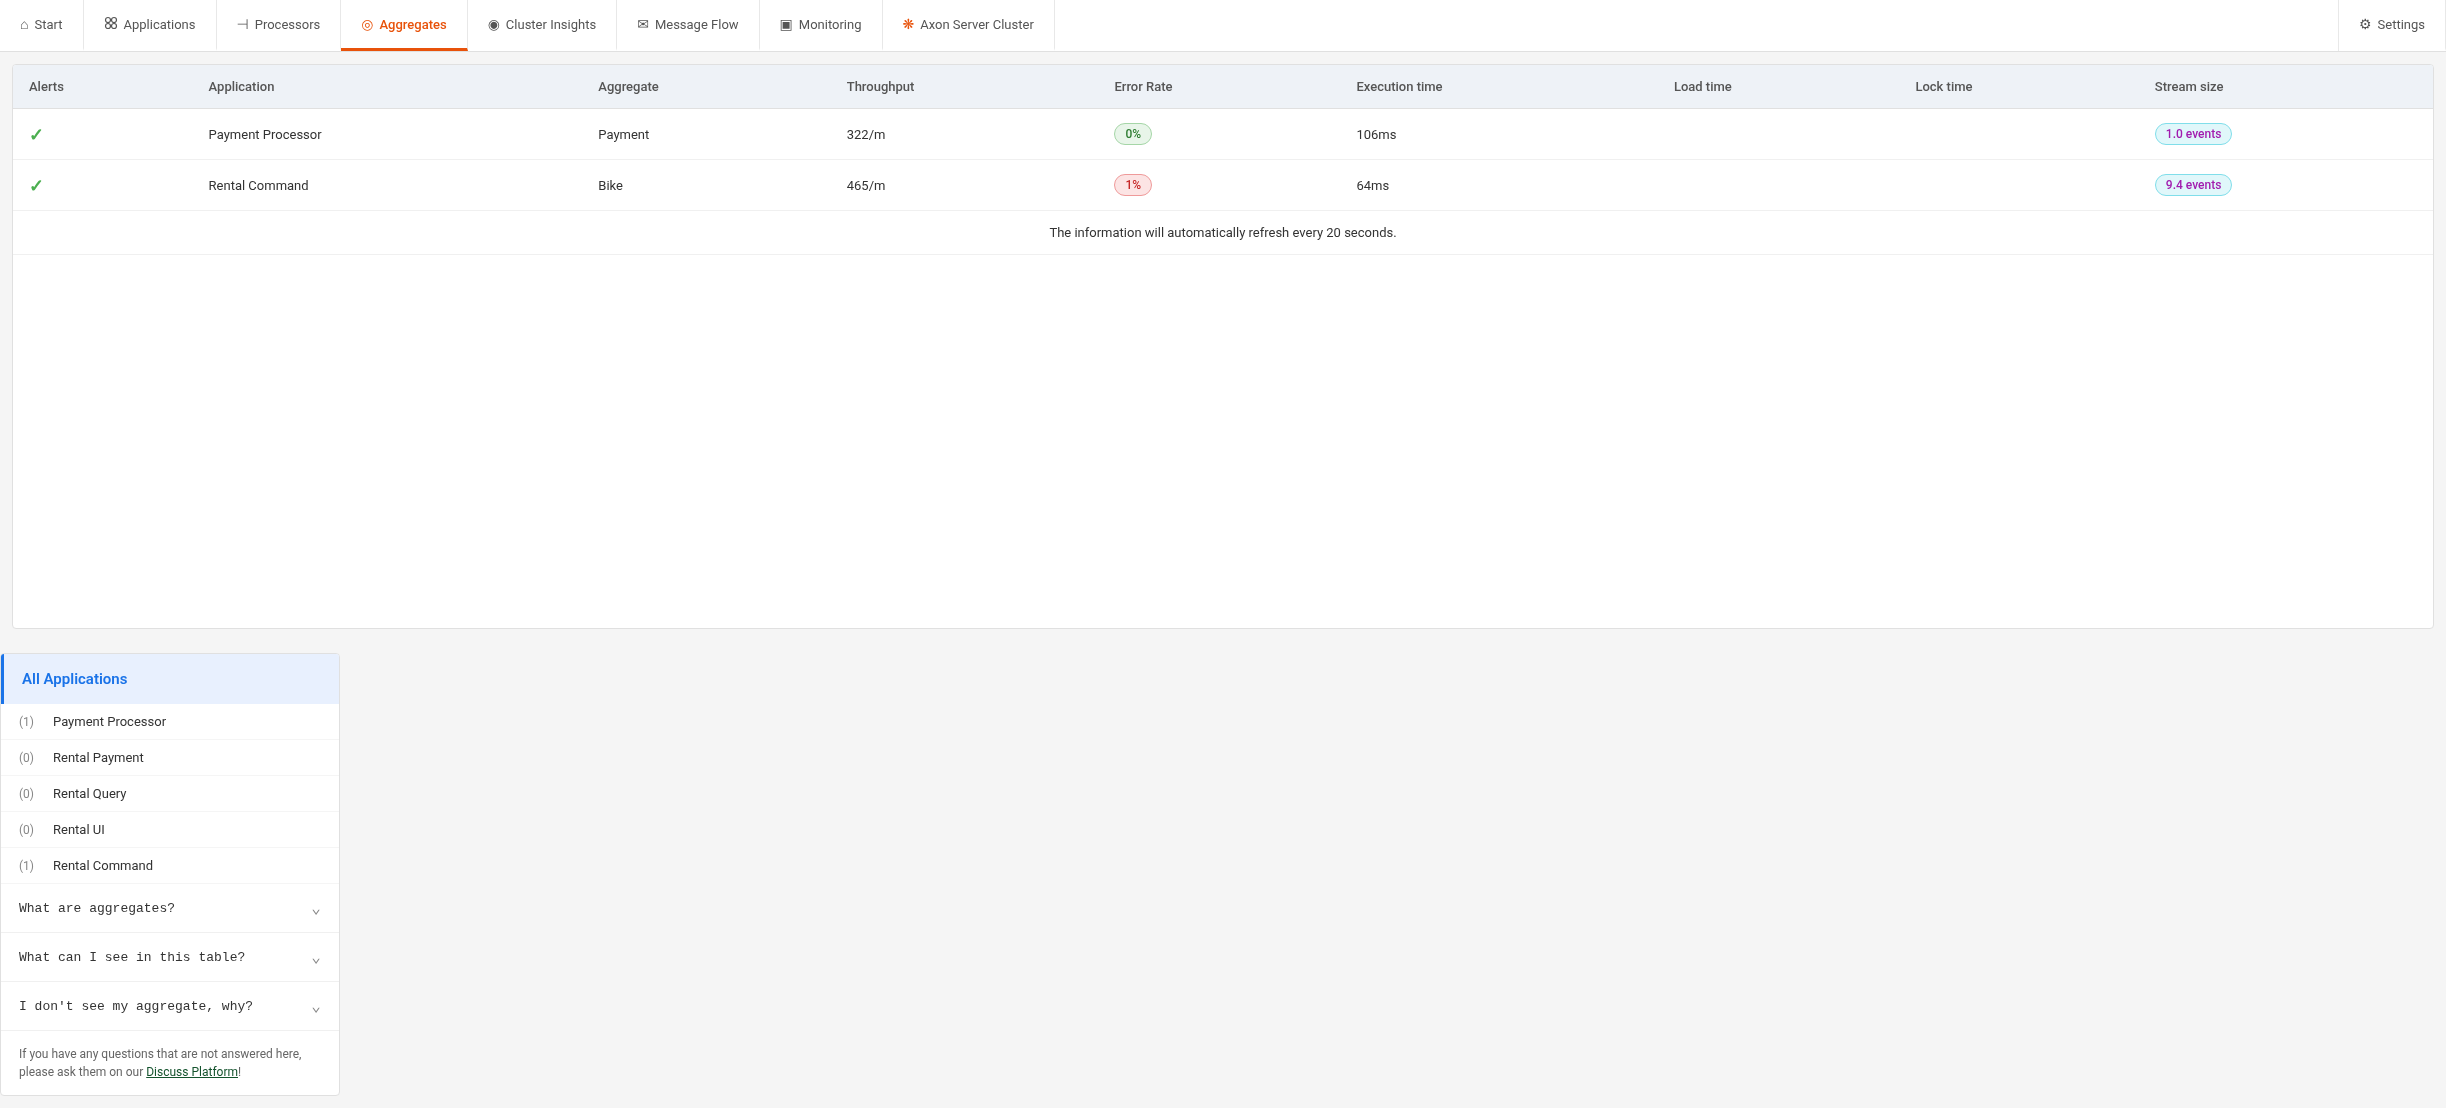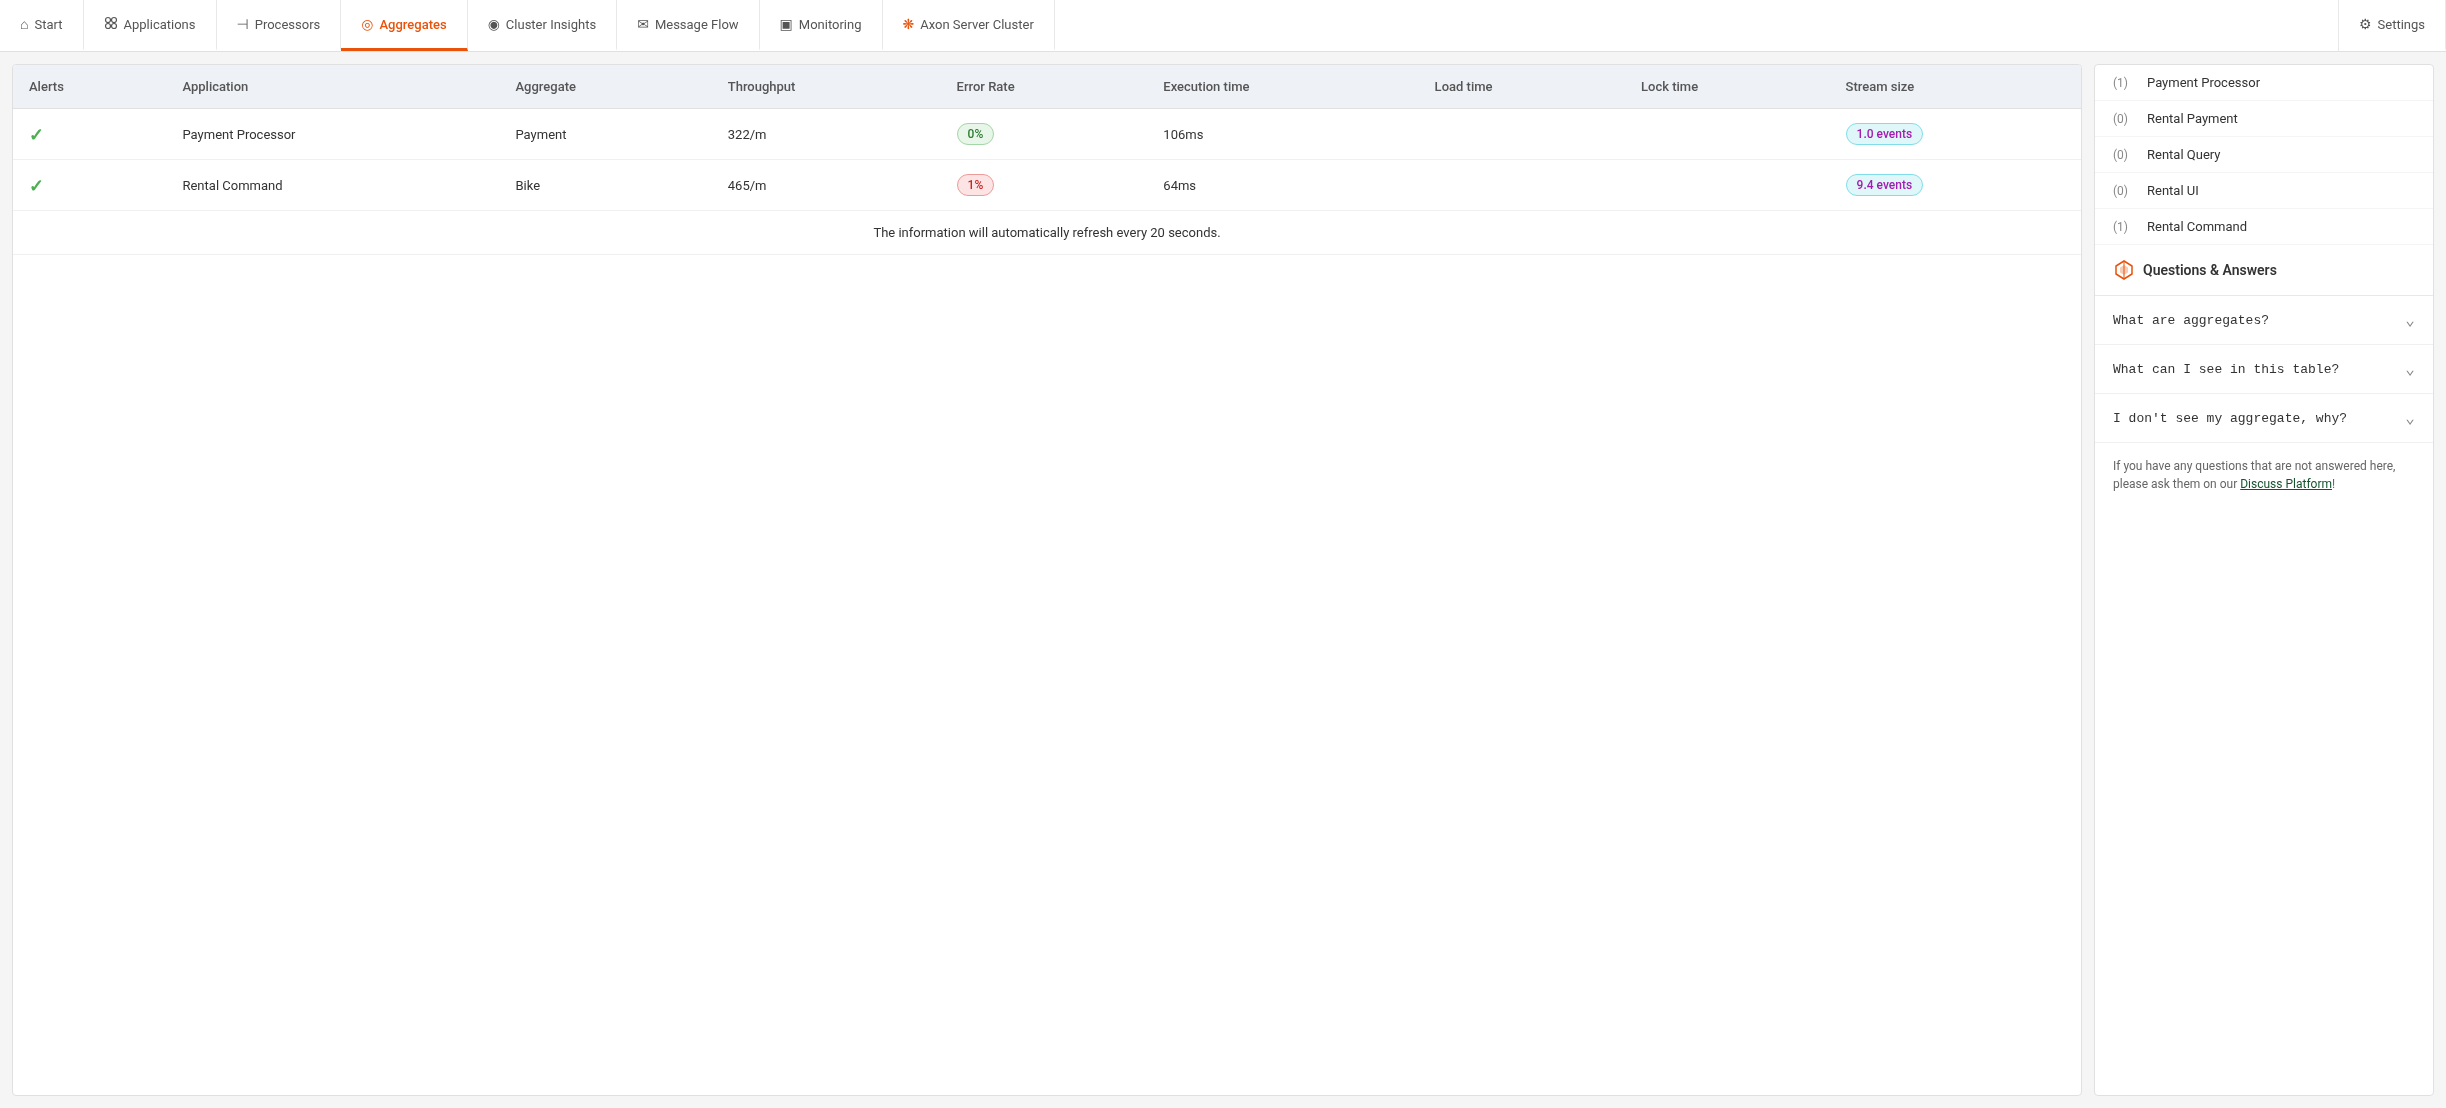--- a/index.html
+++ b/index.html
@@ -31,20 +31,21 @@
       border-bottom: 3px solid #e8520a;
       font-weight: 500;
     }
     .nav-tab .icon { font-size: 14px; }
 
     
     .main-layout {
       display: flex;
       height: calc(100vh - 52px);
       overflow: hidden;
+      flex-direction: column;
     }
 
     
     .content-area {
       flex: 1;
       background: #fff;
       border: 1px solid #e0e0e0;
       margin: 12px;
       border-radius: 4px;
       overflow: auto;
@@ -295,20 +296,23 @@
 
         <tr>
           <td colspan="9" class="info-text">The information will automatically refresh every 20 seconds.</td>
         </tr>
       </tbody>
     </table>
   </div>
 
   <div class="right-sidebar">
 
+    <div class="all-apps-header">
+      <span>All Applications</span>
+    </div>
 
     <div>
       <div class="app-list-item">
         <span class="app-count">(1)</span>
         <span class="app-name">Payment Processor</span>
       </div>
       <div class="app-list-item">
         <span class="app-count">(0)</span>
         <span class="app-name">Rental Payment</span>
       </div>
@@ -320,28 +324,20 @@
         <span class="app-count">(0)</span>
         <span class="app-name">Rental UI</span>
       </div>
       <div class="app-list-item">
         <span class="app-count">(1)</span>
         <span class="app-name">Rental Command</span>
       </div>
     </div>
 
     <div>
-      <div class="qa-header">
-        <svg class="qa-icon" viewBox="0 0 22 22" fill="none" xmlns="http://www.w3.org/2000/svg">
-          <polygon points="11,2 19,7 19,15 11,20 3,15 3,7" fill="none" stroke="#e8520a" stroke-width="1.5"></polygon>
-          <polygon points="11,6 15,8.5 15,13.5 11,16 7,13.5 7,8.5" fill="#e8520a" opacity="0.3"></polygon>
-          <line x1="11" y1="2" x2="11" y2="20" stroke="#e8520a" stroke-width="1"></line>
-        </svg>
-        <span>Questions &amp; Answers</span>
-      </div>
       <div class="qa-item">
         <span>What are aggregates?</span>
         <span class="chevron">⌄</span>
       </div>
       <div class="qa-item">
         <span>What can I see in this table?</span>
         <span class="chevron">⌄</span>
       </div>
       <div class="qa-item">
         <span>I don't see my aggregate, why?</span>

